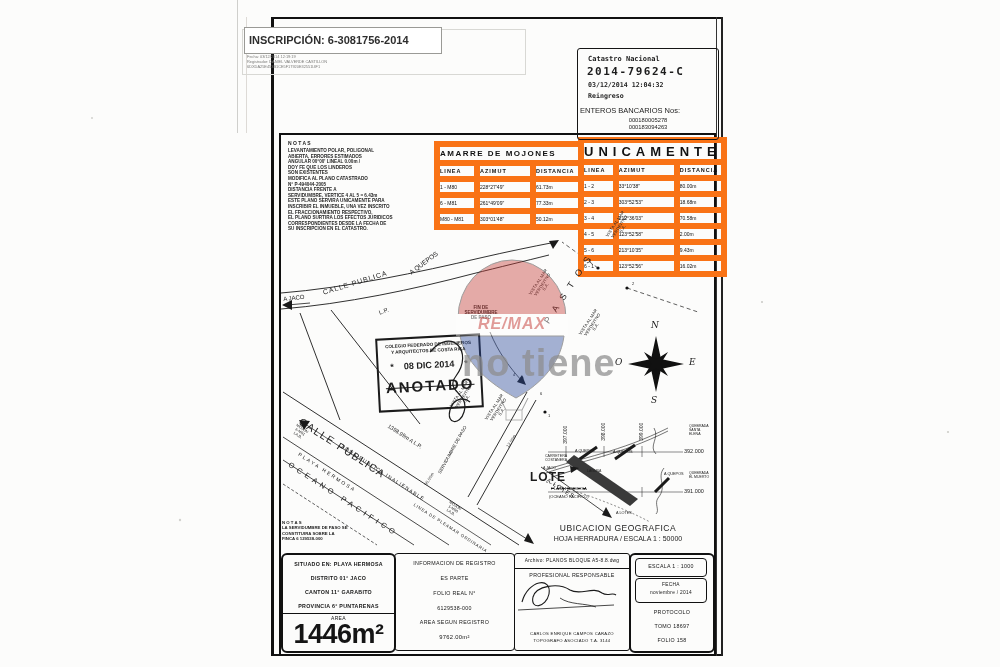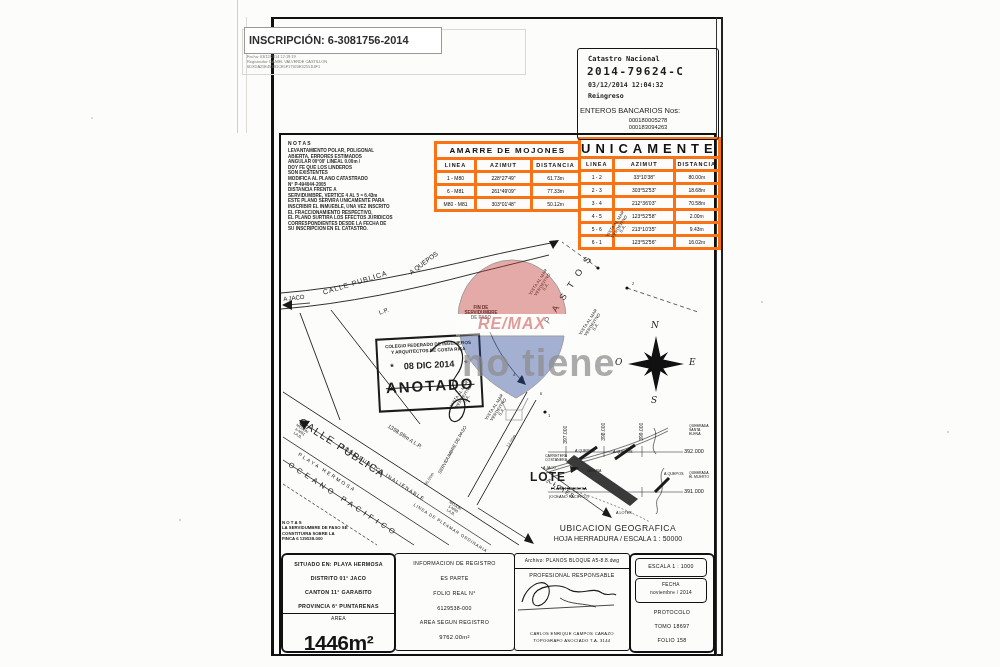--- a/index.html
+++ b/index.html
@@ -5,21 +5,21 @@
   html,body{margin:0;padding:0;background:#fff}
   #canvas{position:relative;width:1000px;height:667px;background:#fcfcfb;overflow:hidden;
           font-family:"Liberation Sans",sans-serif;color:#1c1c1c}
   .abs{position:absolute}
   .lb{position:absolute;color:#1c1c1c;line-height:1.12;white-space:pre-line;transform-origin:left top;z-index:20}
   .ctr{text-align:center}
   .vista{font-size:4.2px;width:36px;text-align:center;letter-spacing:.2px;color:#222}
   .tiny{font-size:3.8px;line-height:1.08}
   line,path,polyline{stroke:#1a1a1a}
   .dtable{position:absolute;border-collapse:collapse;z-index:15;background:transparent}
-  .dtable th,.dtable td{border:3px solid #f97316;padding:0;text-align:center;color:#111;
+  .dtable th,.dtable td{border:6px solid #f97316;padding:0;text-align:left;color:#111;
         font-family:"Liberation Sans",sans-serif;font-weight:700}
   .dtable td{font-weight:400;font-size:5px;height:10px}
   .amr-ttl{font-size:8px;letter-spacing:1.5px;height:13px}
   .der-ttl{font-size:13px;letter-spacing:5px;height:16px}
   .hd th{font-size:5.5px;letter-spacing:1px;height:10px;font-weight:700}
   .frame{position:absolute;border:2px solid #101010;z-index:5}
   .panelbox{position:absolute;border:2px solid #111;border-radius:6px;z-index:16;background:transparent}
   .p-line{font-size:5.3px;text-align:center;width:100%;position:absolute;letter-spacing:.3px;font-weight:700;color:#151515}
   .wm{position:absolute;z-index:40;color:#8d8d8d;opacity:.72;font-weight:700;font-size:38px;
       letter-spacing:1px;font-family:"Liberation Sans",sans-serif;white-space:nowrap}
@@ -332,21 +332,21 @@
 CONSTITUIRA SOBRE LA
 FINCA 6 129538-000</div>
 
   <div class="panelbox" style="left:281px;top:553px;width:111px;height:96px">
     <div class="p-line" style="top:6px">SITUADO EN: PLAYA HERMOSA</div>
     <div class="p-line" style="top:20px">DISTRITO 01° JACO</div>
     <div class="p-line" style="top:34px">CANTON 11° GARABITO</div>
     <div class="p-line" style="top:48px">PROVINCIA 6° PUNTARENAS</div>
     <div class="abs" style="left:0;top:58px;width:111px;height:1px;background:#111"></div>
     <div class="p-line" style="top:60px;font-weight:400;font-size:5px">AREA</div>
-    <div class="p-line" style="top:76px;font-size:21px;font-weight:700;letter-spacing:-.5px">1446m²</div>
+    <div class="p-line" style="top:64px;font-size:27px;font-weight:700;letter-spacing:-.5px">1446m²</div>
   </div>
 
   <div class="panelbox" style="left:394px;top:553px;width:119px;height:96px;border-width:1.5px;border-radius:4px">
     <div class="p-line" style="top:6px;font-weight:400">INFORMACION DE REGISTRO</div>
     <div class="p-line" style="top:21px;font-weight:400">ES PARTE</div>
     <div class="p-line" style="top:36px;font-weight:400">FOLIO REAL N°</div>
     <div class="p-line" style="top:51px;font-weight:400">6129538-000</div>
     <div class="p-line" style="top:65px;font-weight:400">AREA SEGUN REGISTRO</div>
     <div class="p-line" style="top:80px;font-weight:400;font-size:5.8px">9762.00m²</div>
   </div>

